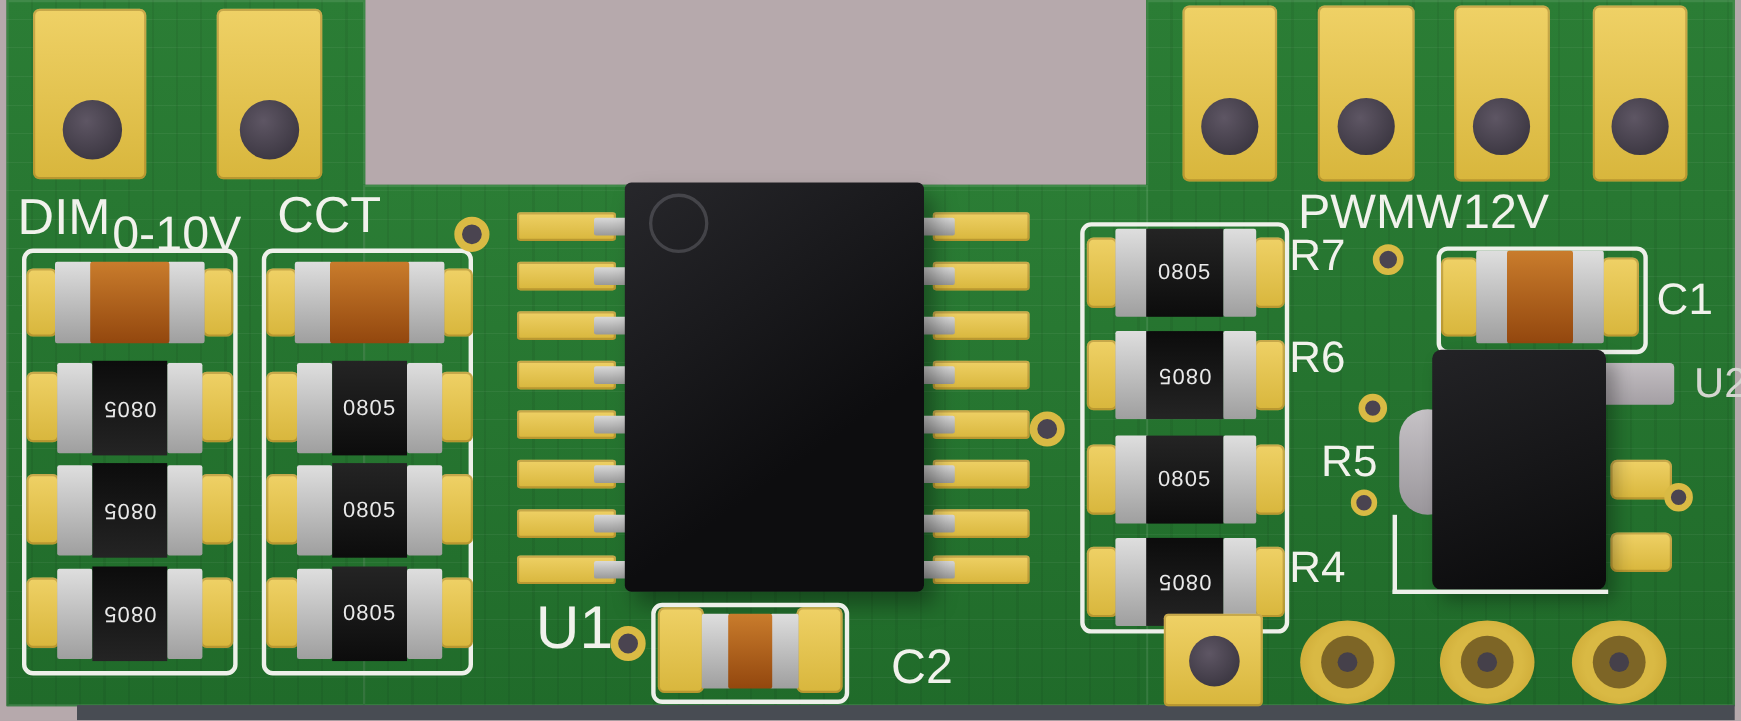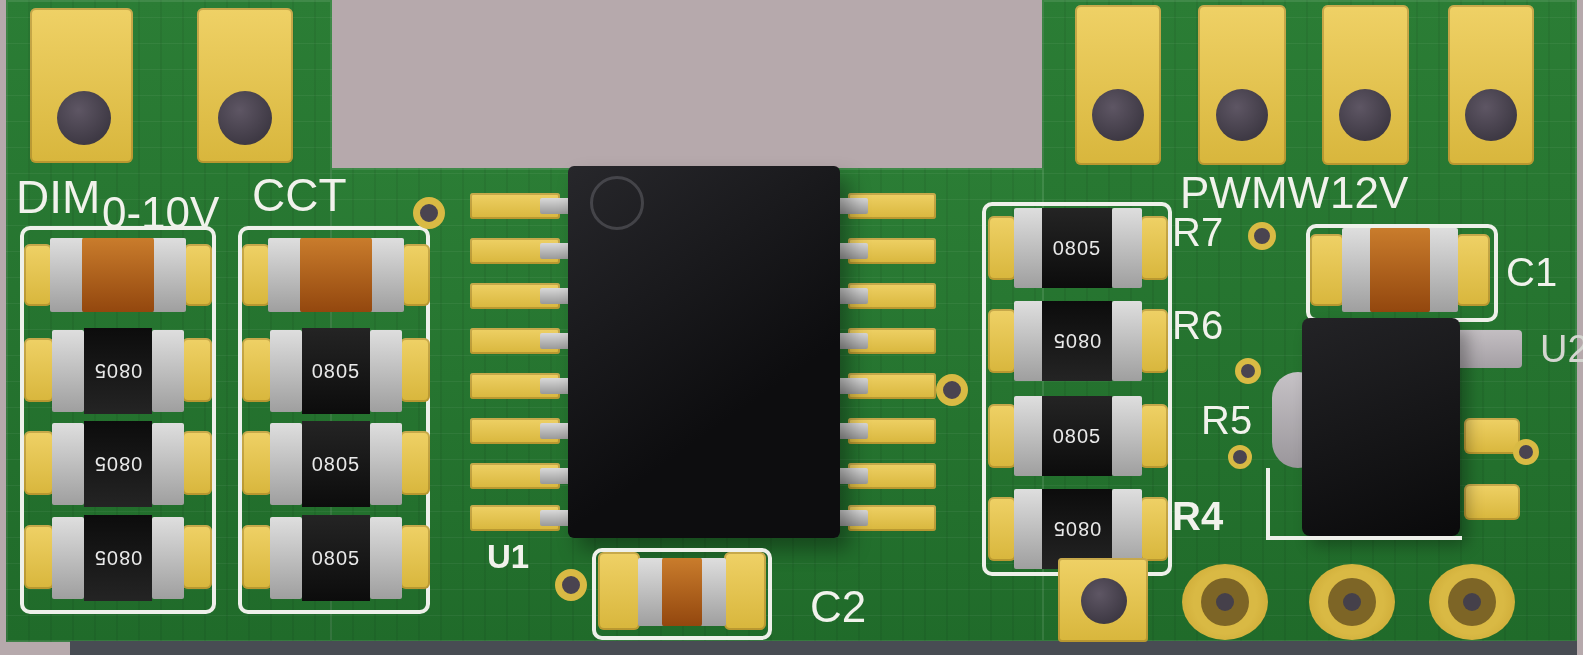--- a/index.html
+++ b/index.html
@@ -172,21 +172,21 @@
   <div class="pin" style="left:834px;top:288px;"></div>
   <div class="pin" style="left:834px;top:333px;"></div>
   <div class="pin" style="left:834px;top:378px;"></div>
   <div class="pin" style="left:834px;top:423px;"></div>
   <div class="pin" style="left:834px;top:468px;"></div>
   <div class="pin" style="left:834px;top:510px;"></div>
 
   <div class="ic" style="left:568px;top:166px;width:272px;height:372px;">
     <div class="ic-dot" style="left:22px;top:10px;width:48px;height:48px;"></div>
   </div>
-  <div class="silk" style="left:487px;top:538px;font-size:33px;font-weight:bold;">U1</div>
+  <div class="silk" style="left:487px;top:538px;font-size:55px;">U1</div>
 
   <div class="silk-rect" style="left:592px;top:548px;width:172px;height:84px;"></div>
   <div class="cap" style="left:598px;top:552px;width:168px;height:80px;">
     <div class="pad-g" style="left:0;top:0;width:42px;height:78px;"></div>
     <div class="pad-g" style="left:126px;top:0;width:42px;height:78px;"></div>
     <div class="term" style="left:40px;top:6px;width:26px;height:68px;"></div>
     <div class="term" style="left:102px;top:6px;width:26px;height:68px;"></div>
     <div class="cbody" style="left:64px;top:6px;width:40px;height:68px;"></div>
   </div>
   <div class="silk" style="left:810px;top:582px;font-size:44px;">C2</div>
@@ -216,21 +216,21 @@
   <div class="resr" style="left:986px;top:489px;">
     <div class="pad-g" style="left:2px;top:8px;width:28px;height:64px;"></div>
     <div class="pad-g" style="left:154px;top:8px;width:28px;height:64px;"></div>
     <div class="term" style="left:28px;top:0;width:30px;height:80px;"></div>
     <div class="term" style="left:126px;top:0;width:30px;height:80px;"></div>
     <div class="rbody flip" style="left:56px;top:0;width:70px;height:80px;">0805</div>
   </div>
   <div class="silk" style="left:1172px;top:210px;font-size:40px;">R7</div>
   <div class="silk" style="left:1172px;top:303px;font-size:40px;">R6</div>
   <div class="silk" style="left:1172px;top:398px;font-size:40px;margin-left:29px;">R5</div>
-  <div class="silk" style="left:1172px;top:494px;font-size:40px;font-weight:bold;">R4</div>
+  <div class="silk" style="left:1172px;top:494px;font-size:40px;">R4</div>
 
   <div class="silk-rect" style="left:1306px;top:224px;width:184px;height:90px;"></div>
   <div class="cap" style="left:1310px;top:228px;width:180px;height:84px;">
     <div class="pad-g" style="left:0;top:6px;width:34px;height:72px;"></div>
     <div class="pad-g" style="left:146px;top:6px;width:34px;height:72px;"></div>
     <div class="term" style="left:32px;top:0;width:30px;height:84px;"></div>
     <div class="term" style="left:118px;top:0;width:30px;height:84px;"></div>
     <div class="cbody" style="left:60px;top:0;width:60px;height:84px;"></div>
   </div>
   <div class="silk" style="left:1506px;top:250px;font-size:40px;">C1</div>

